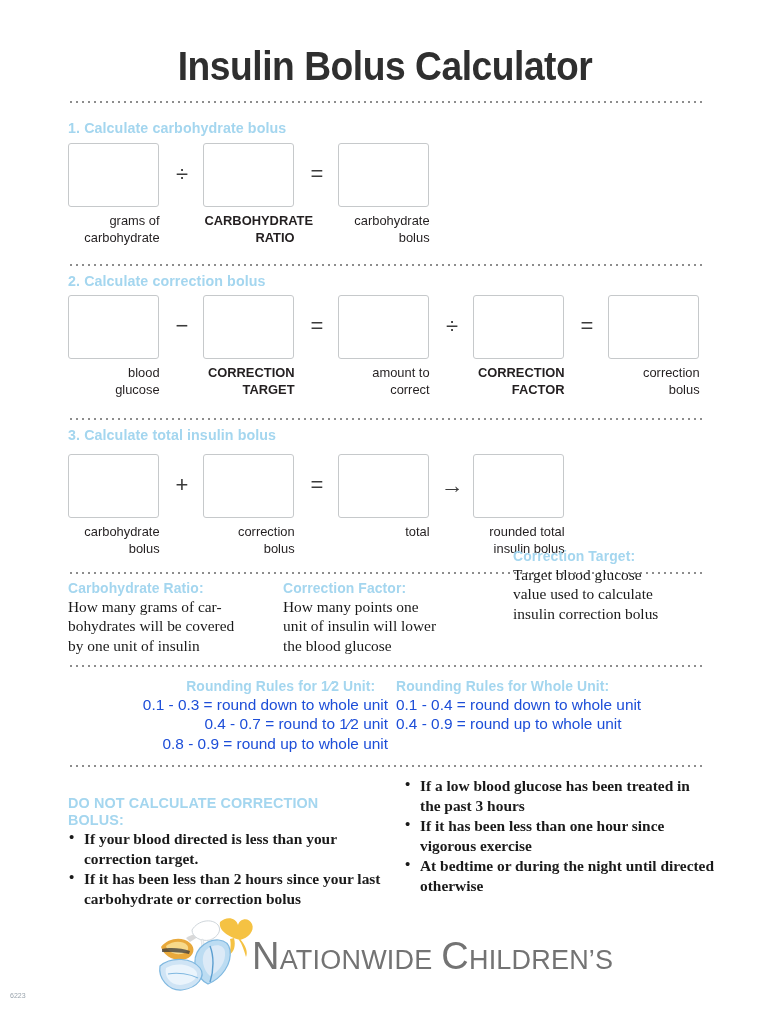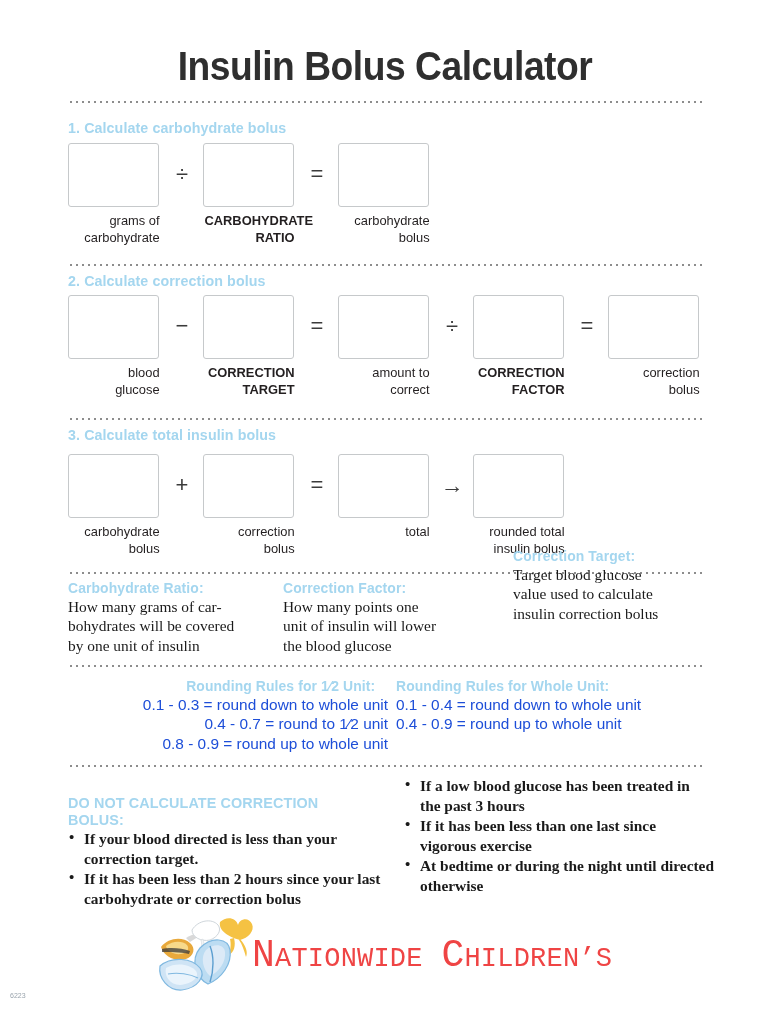--- a/index.html
+++ b/index.html
@@ -156,24 +156,24 @@
     position: absolute;
     left: 162px;
     top: 916px;
     width: 450px;
     height: 88px;
   }
   .logo-name {
     position: absolute;
     left: 90px;
     top: 24px;
-    font-family: Liberation Mono, monospace;
+    font-family: Liberation Sans, sans-serif;
     font-size: 31px;
     line-height: 32px;
-    color: #ef4444;
+    color: #737373;
     letter-spacing: 0.2px;
     white-space: nowrap;
   }
   .logo-name .cap1 { font-size: 38px; }
   .sc { font-size: 27px; }
   .logo-tag {
     position: absolute;
     left: 98px;
     top: 58px;
     font-family: "Liberation Serif", serif;
@@ -309,21 +309,21 @@
   <div class="warncol" style="left:68px; top:778px; width:320px;margin-top:16px;">
     <div class="col-head" style="font-size:15px;">DO NOT CALCULATE CORRECTION BOLUS:</div>
     <ul class="bullets">
       <li>If your blood directed is less than your correction target.</li>
       <li>If it has been less than 2 hours since your last carbohydrate or correction bolus</li>
     </ul>
   </div>
   <div class="warncol" style="left:404px; top:776px; width:310px;">
     <ul class="bullets">
       <li>If a low blood glucose has been treated in the past 3 hours</li>
-      <li>If it has been less than one last since vigorous exercise</li>
+      <li>If it has been less than one hour since vigorous exercise</li>
       <li>At bedtime or during the night until directed otherwise</li>
     </ul>
   </div>
 
   <div class="logo-wrap">
     <svg width="110" height="80" viewBox="0 0 110 80" style="position:absolute; left:-6px; top:0px;">
 
       <g fill="#f5c243">
         <path d="M64 6 C70 0 80 1 82 9 C84 2 93 1 96 8 C99 15 92 22 84 24 C76 22 62 16 64 6 Z"></path>
         <path d="M78 22 C80 30 78 36 73 39 C75 32 75 27 74 23 Z"></path>

